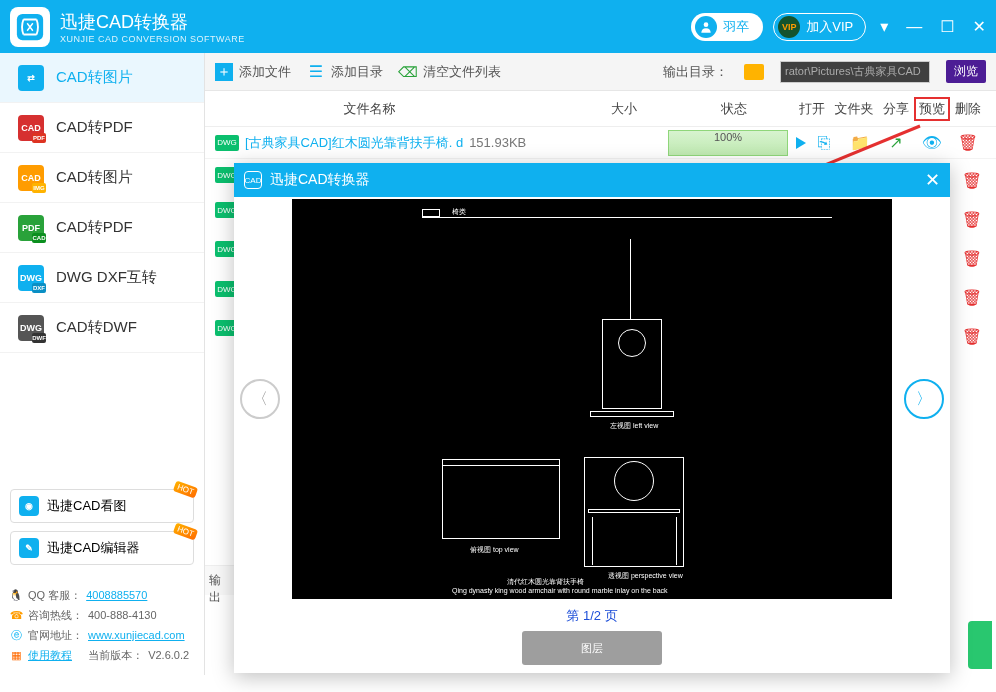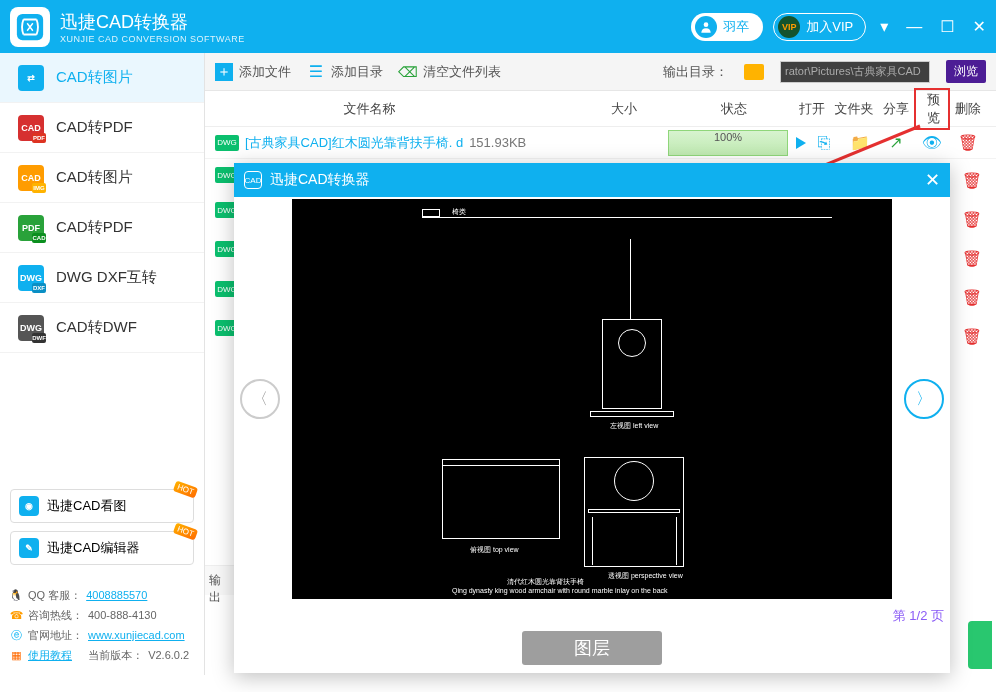--- a/index.html
+++ b/index.html
@@ -43,21 +43,21 @@
 .folder-ico { width:20px; height:16px; background:#ffb300; border-radius:2px; }
 .out-input { width: 150px; height: 22px; border:1px solid #ccc; font-size:11px; padding:0 4px; color:#aaa; background:#404040; }
 .browse { background:#4c1d95; color:#fff; padding:3px 8px; font-size:12px; border-radius:2px; cursor:pointer; }
 
 .colhdr { height: 36px; display:flex; align-items:center; font-size:13px; color:#444; border-bottom:1px solid #eee; padding:0 10px; }
 .colhdr .c1 { width:30px; }
 .colhdr .c2 { flex:1; text-align:center; padding-right:80px;}
 .colhdr .c3 { width:100px; text-align:center; }
 .colhdr .c4 { width:120px; text-align:center; }
 .colhdr .c5 { width:36px; text-align:center; }
-.red-box { border:2px solid #e53030; padding:1px 11px; }
+.red-box { border:2px solid #e53030; padding:1px 2px; }
 
 .row-file { height: 32px; display:flex; align-items:center; font-size:13px; padding:0 10px; border-bottom:1px solid #f3f3f3; }
 .badge-dwg { width:24px; height:16px; background:#0bbf6e; color:#fff; font-size:8px; border-radius:2px; display:flex;align-items:center;justify-content:center; margin-right:6px; }
 .fname { color:#0fb0ef; flex:0 0 auto; }
 .fsize { color:#777; margin-left:6px; }
 .prog { width:120px; height:26px; border:1px solid #8fd67a; background:linear-gradient(#d7f3cf,#bfe9b1); position:relative; text-align:center; font-size:11px; color:#555; margin:0 8px; }
 .play { width:0; height:0; border-left:10px solid #0fb0ef; border-top:6px solid transparent; border-bottom:6px solid transparent; }
 .row-ico { width:36px; text-align:center; font-size:16px; }
 .trash { color:#e53030; }
 
@@ -68,22 +68,22 @@
 
 
 .preview { position:absolute; left:234px; top:163px; width:716px; height:510px; background:#fff; box-shadow:0 4px 20px rgba(0,0,0,.25); display:flex; flex-direction:column; }
 .pv-title { height:34px; background:#0fb0ef; color:#fff; display:flex; align-items:center; padding:0 10px; font-size:14px; gap:8px; }
 .pv-title .x { margin-left:auto; font-size:18px; cursor:pointer; }
 .pv-body { flex:1; display:flex; align-items:center; justify-content:center; position:relative; background:#fff; }
 .canvas { width:600px; height:400px; background:#000; position:relative; color:#fff; }
 .nav-arrow { width:40px; height:40px; border:2px solid #ccc; border-radius:50%; display:flex; align-items:center; justify-content:center; color:#999; cursor:pointer; position:absolute; top:50%; transform:translateY(-50%); }
 .nav-arrow.l { left:6px; }
 .nav-arrow.r { right:6px; border-color:#0fb0ef; color:#0fb0ef; }
-.pager { text-align:right; font-size:13px; color:#8b5cf6; padding:6px; }
-.layer-btn { width:140px; height:34px; margin:0 auto 8px; background:#9e9e9e; color:#fff; display:flex; align-items:center; justify-content:center; font-size:18px; border-radius:3px; cursor:pointer; }
+.pager { text-align:center; font-size:13px; color:#1d4ed8; padding:6px; }
+.layer-btn { width:140px; height:34px; margin:0 auto 8px; background:#9e9e9e; color:#fff; display:flex; align-items:center; justify-content:center; font-size:11px; border-radius:3px; cursor:pointer; }
 
 
 .cad-line { position:absolute; background:#fff; height:1px; }
 .cad-box { position:absolute; border:1px solid #fff; }
 .cad-txt { position:absolute; color:#fff; font-size:7px; white-space:nowrap; }
 
 .arrow-annot { position:absolute; left:540px; top:120px; width:390px; height:90px; pointer-events:none; }
 
 .green-btn-edge { position:absolute; right:4px; bottom:6px; width:24px; height:48px; background:#29c76f; border-radius:4px 0 0 4px; }
 </style>

